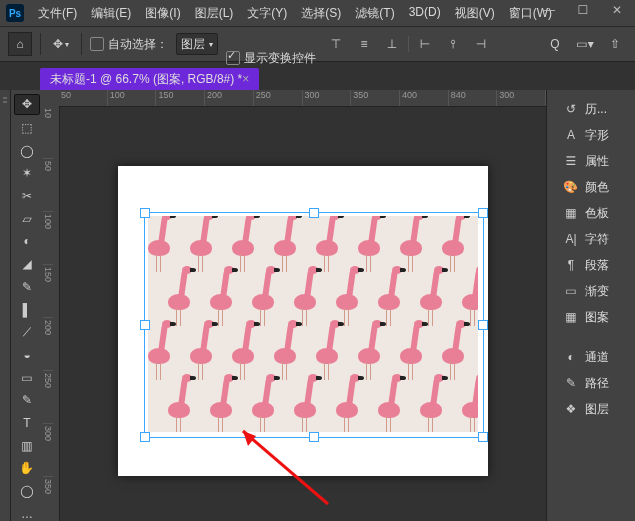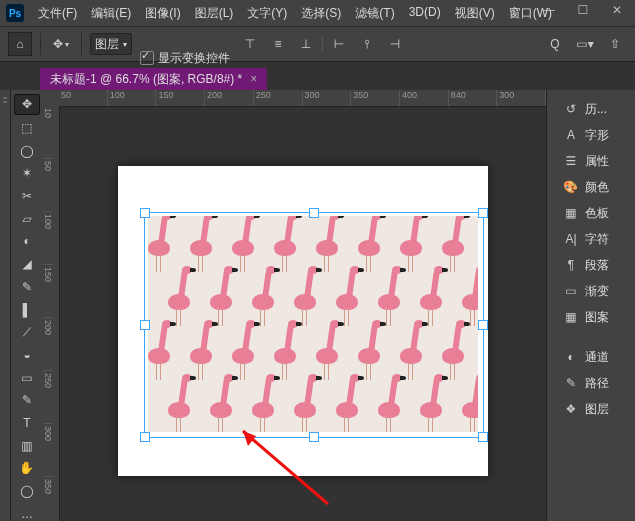--- a/index.html
+++ b/index.html
@@ -13,21 +13,21 @@
   .optbar{height:34px;background:#424242;border-top:1px solid #2a2a2a;border-bottom:1px solid #222;display:flex;align-items:center;padding:0 8px;gap:8px;}
   .optsep{width:1px;height:22px;background:#2a2a2a;}
   .icon-btn{min-width:22px;height:22px;display:flex;align-items:center;justify-content:center;color:#ccc;border:1px solid transparent;}
   .icon-btn.sel{background:#333;border:1px solid #222;}
   .cb{width:12px;height:12px;border:1px solid #888;border-radius:2px;display:inline-block;margin-right:4px;position:relative;}
   .cb.ck::after{content:'✓';position:absolute;top:-3px;left:0;color:#ddd;font-size:11px;}
   .dd{display:inline-flex;align-items:center;background:#333;border:1px solid #222;height:20px;padding:0 4px;border-radius:2px;}
   .dd .caret{margin-left:4px;font-size:8px;}
   .right-cluster{margin-left:auto;display:flex;gap:6px;align-items:center;}
   .tabbar{height:28px;background:#323232;display:flex;align-items:end;padding:0 12px;}
-  .doc-tab{background:#701a75;height:22px;display:flex;align-items:center;padding:0 10px;border-radius:2px 2px 0 0;color:#ddd;gap:8px;}
+  .doc-tab{background:#6d28d9;height:22px;display:flex;align-items:center;padding:0 10px;border-radius:2px 2px 0 0;color:#ddd;}
   .doc-tab .close{color:#aaa;}
   .workarea{display:flex;height:433px;}
   .ltoolcol{width:10px;background:#424242;border-right:1px solid #222;display:flex;flex-direction:column;align-items:center;padding-top:6px;}
   .ltoolcol .grip{width:4px;height:2px;background:#666;margin:1px;}
   .toolbox{width:32px;background:#424242;display:flex;flex-direction:column;align-items:center;padding-top:4px;gap:4px;}
   .tool{width:24px;height:22px;display:flex;align-items:center;justify-content:center;color:#ccc;border-radius:2px;}
   .tool.active{background:#2c2c2c;border:1px solid #111;}
   .canvaswrap{flex:1;background:#323232;position:relative;overflow:hidden;}
   .ruler-h{position:absolute;top:0;left:16px;right:0;height:16px;background:#424242;border-bottom:1px solid #222;display:flex;color:#999;font-size:9px;}
   .ruler-h div{width:50px;border-right:1px solid #555;text-align:left;padding-left:2px;}
@@ -83,20 +83,24 @@
     <div>☐</div>
     <div>✕</div>
   </div>
 </div>
 
 <div class="optbar">
   <div class="icon-btn sel">⌂</div>
   <div class="optsep"></div>
   <div class="icon-btn">✥ <span style="font-size:8px;margin-left:2px">▾</span></div>
   <div class="optsep"></div>
+  <label style="display:flex;align-items:center;">
+      <span class="cb"></span>
+      <span>自动选择：</span>
+    </label>
   <div class="dd">
       <span>图层</span>
       <span class="caret">▾</span>
     </div>
   <label style="display:flex;align-items:center;margin-top:28px;">
       <span class="cb ck"></span>
       <span>显示变换控件</span>
     </label>
   <div class="grpbtns">
     <div class="icon-btn">⊤</div>

